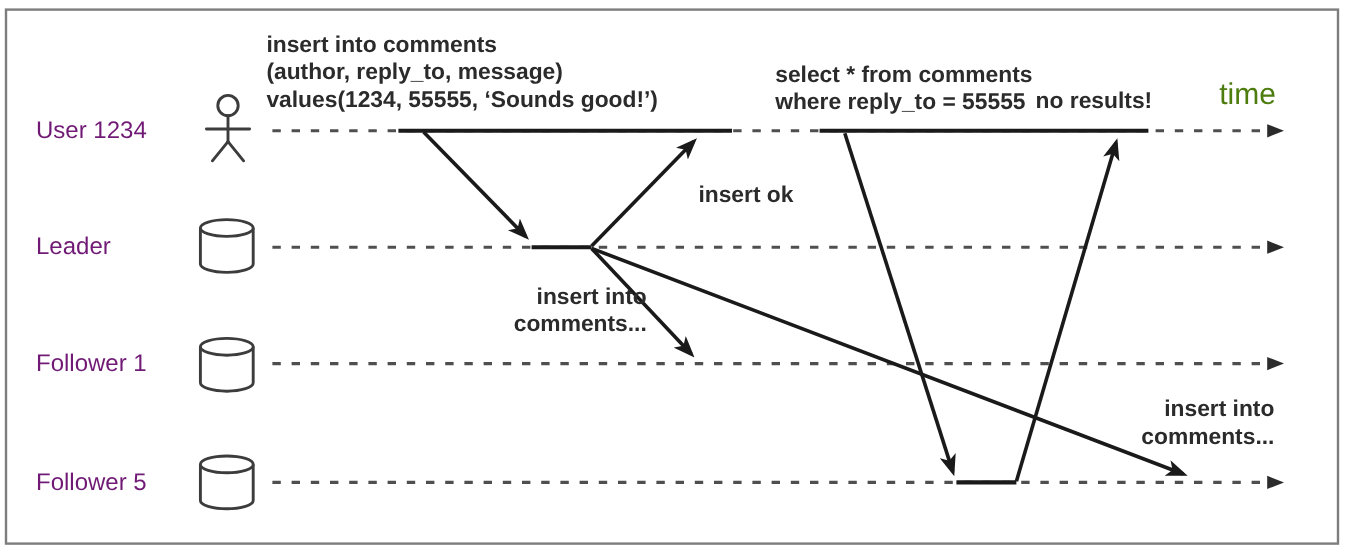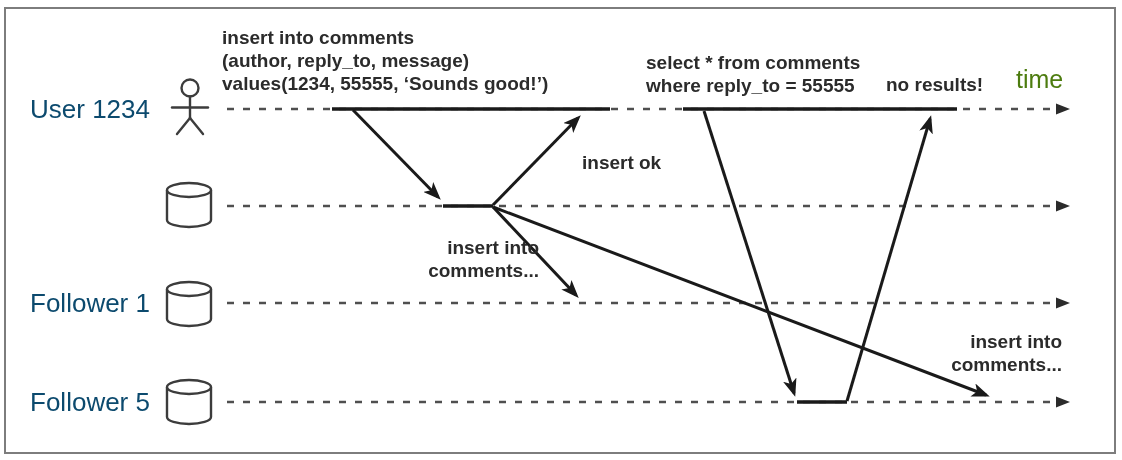--- a/index.html
+++ b/index.html
@@ -24,23 +24,23 @@
     color: #2b2b2b;
     font-size: 19px;
     line-height: 23px;
     white-space: pre-line;
     font-weight: bold;
   }
   .actor-label {
     position: absolute;
     left: 30px;
     width: 120px;
-    text-align: center;
-    color: #0c4a6e;
-    font-size: 26px;
+    text-align: left;
+    color: #701a75;
+    font-size: 20px;
     line-height: 26px;
     white-space: nowrap;
   }
   .center { text-align: right; }
   .time-label {
     position: absolute;
     color: #4d7c0f;
     font-size: 25px;
     line-height: 28px;
   }
@@ -106,28 +106,29 @@
       <ellipse cx="189" cy="289" rx="22" ry="7"></ellipse>
     </g>
 
     <g stroke="#3c3c3c" stroke-width="2.4" fill="#ffffff">
       <path d="M167,387 L167,417 A22,7 0 0 0 211,417 L211,387"></path>
       <ellipse cx="189" cy="387" rx="22" ry="7"></ellipse>
     </g>
   </svg>
 
   <div class="actor-label" style="top:96px">User 1234</div>
+  <div class="actor-label" style="top:193px">Leader</div>
   <div class="actor-label" style="top:290px">Follower 1</div>
   <div class="actor-label" style="top:389px">Follower 5</div>
 
   <div class="txt" style="left:222px; top:26px;">insert into comments
 (author, reply_to, message)
 values(1234, 55555, ‘Sounds good!’)</div>
   <div class="txt" style="left:558px; top:151px;margin-left:24px;">insert ok</div>
   <div class="txt center" style="left:424px; top:236px; width:115px;">insert into
 comments...</div>
   <div class="txt" style="left:646px; top:51px;">select * from comments
 where reply_to = 55555</div>
-  <div class="txt" style="left:886px; top:73px;">no results!</div>
+  <div class="txt" style="left:863px; top:73px;">no results!</div>
   <div class="txt center" style="left:944px; top:330px; width:118px;">insert into
 comments...</div>
   <div class="time-label" style="left:1016px; top:65px;">time</div>
 </div>
 
 </body></html>

